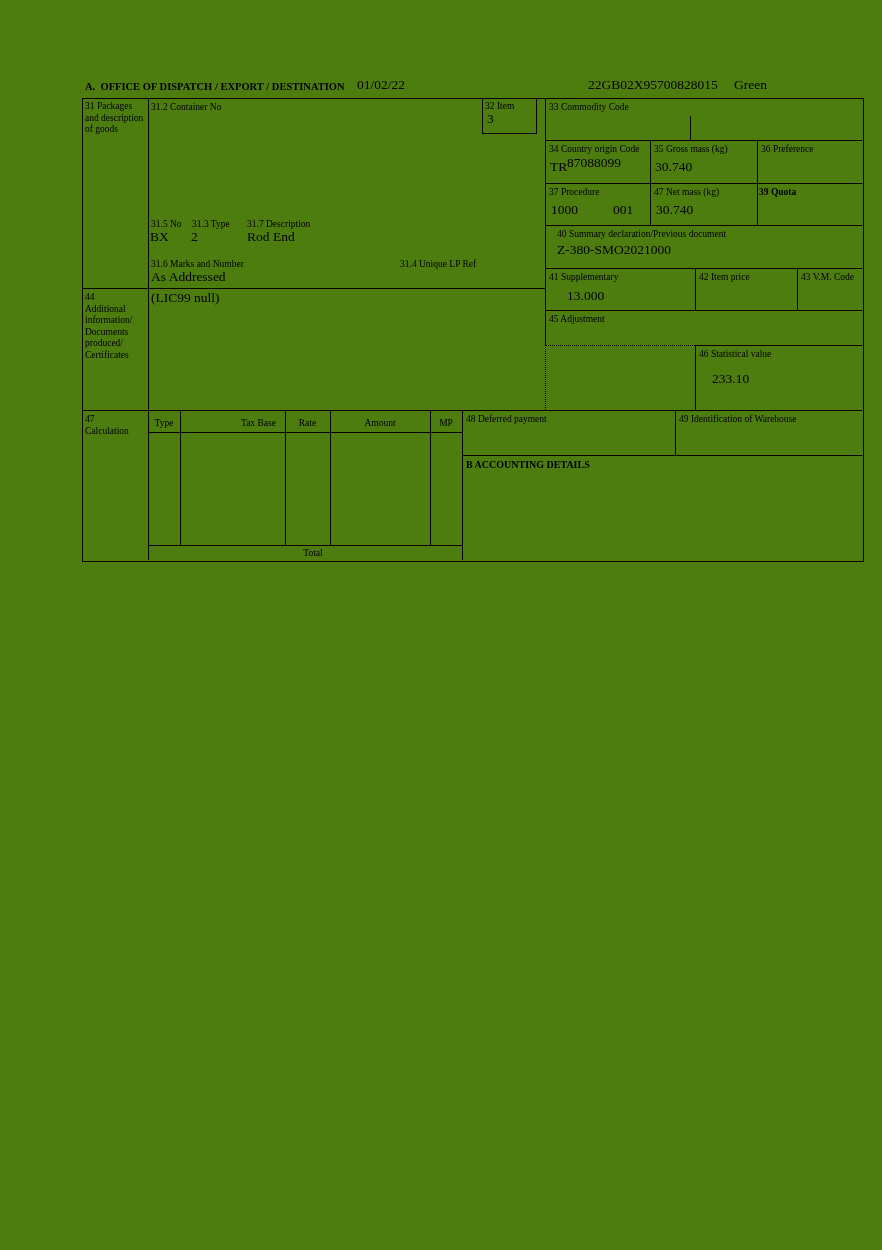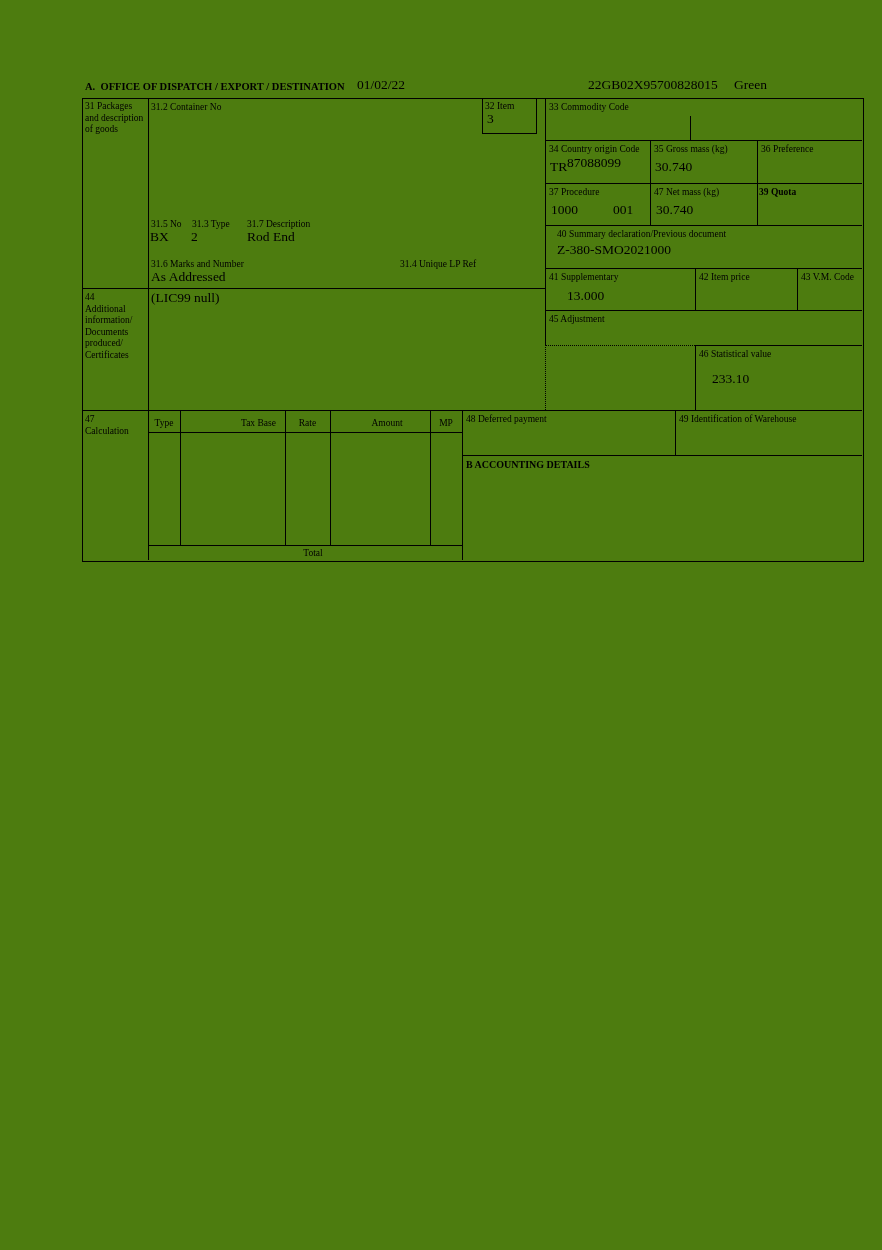--- a/index.html
+++ b/index.html
@@ -124,21 +124,21 @@
   <div class="abs val" style="left:151px; top:291px;">(LIC99 null)</div>
 
   <div class="abs lbl" style="left:549px; top:314px;">45 Adjustment</div>
 
   <div class="abs lbl" style="left:699px; top:349px;">46 Statistical value</div>
   <div class="abs val" style="left:712px; top:372px;">233.10</div>
 
   <div class="abs lbl ctr" style="left:148px; top:418px; width:32px;">Type</div>
   <div class="abs lbl ctr" style="left:165px; top:418px; width:105px;padding-left:41px;">Tax Base</div>
   <div class="abs lbl ctr" style="left:285px; top:418px; width:45px;">Rate</div>
-  <div class="abs lbl ctr" style="left:330px; top:418px; width:100px;margin-left:7px;">Amount</div>
+  <div class="abs lbl ctr" style="left:330px; top:418px; width:100px;">Amount</div>
   <div class="abs lbl ctr" style="left:430px; top:418px; width:32px;">MP</div>
 
   <div class="abs lbl ctr" style="left:148px; top:548px; width:330px;">Total</div>
 
   <div class="abs lbl" style="left:466px; top:414px;">48 Deferred payment</div>
   <div class="abs lbl" style="left:679px; top:414px;">49 Identification of Warehouse</div>
   <div class="abs lbl bold" style="left:466px; top:459px; font-size:10px;">B ACCOUNTING DETAILS</div>
 
 </div>
 

